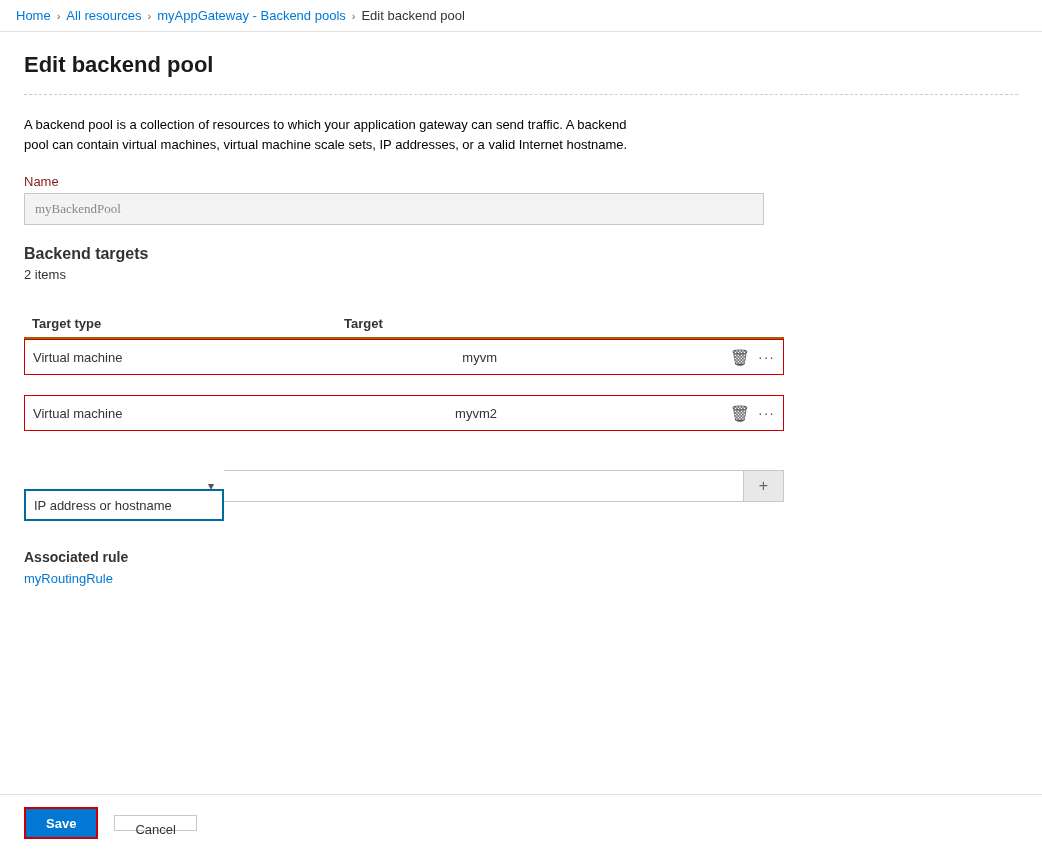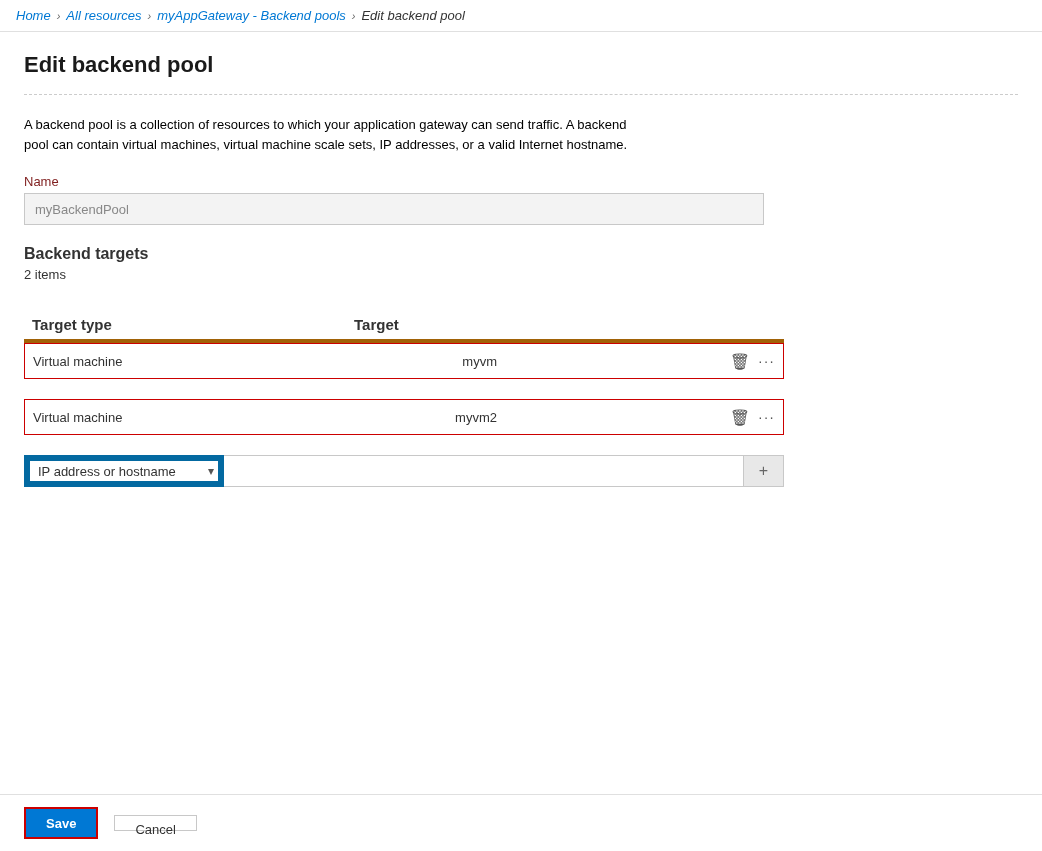--- a/index.html
+++ b/index.html
@@ -18,21 +18,20 @@
       flex-direction: column;
     }
     .breadcrumb-bar {
       padding: 8px 16px;
       background: #fff;
       border-bottom: 1px solid #e0e0e0;
       display: flex;
       align-items: center;
       gap: 6px;
       font-size: 13px;
-      font-style: italic;
     }
     .breadcrumb-link {
       color: #0078d4;
       text-decoration: none;
       cursor: pointer;
     }
     .breadcrumb-separator {
       color: #666;
       font-size: 11px;
     }
@@ -70,20 +69,21 @@
     .name-input {
       width: 100%;
       max-width: 740px;
       padding: 6px 10px;
       border: 1px solid #c8c8c8;
       background: #f3f3f3;
       color: #888;
       font-size: 13px;
       margin-bottom: 20px;
       height: 32px;
+      font-family: Liberation Serif, serif;
     }
     .section-title {
       font-size: 14px;
       font-weight: 600;
       margin-bottom: 6px;
     }
     .toggle-container {
       display: flex;
       align-items: center;
       margin-bottom: 22px;
@@ -124,25 +124,24 @@
       margin-bottom: 4px;
     }
     .items-count {
       font-size: 13px;
       color: #333;
       margin-bottom: 28px;
     }
     .table-header {
       display: flex;
       padding: 6px 0;
-      border-bottom: 4px solid #a16207;
-      font-weight: 600;
-      font-size: 15px;
+      border-bottom: 2px solid #a16207;
+      font-weight: 600;
+      font-size: 13px;
       max-width: 760px;
-      gap: 10px;
     }
     .col-type { width: 320px; padding-left: 8px; }
     .col-target { width: 200px; }
     .table-row {
       display: flex;
       align-items: center;
       border: 1.5px solid #c00;
       margin-bottom: 20px;
       max-width: 760px;
       height: 36px;
@@ -181,28 +180,29 @@
     .new-entry-row {
       display: flex;
       align-items: center;
       max-width: 760px;
       margin-top: 4px;
       gap: 0;
     }
     .dropdown-select {
       width: 200px;
       height: 32px;
-      border: 6px solid #0369a1;
+      border: 2px solid #0369a1;
       background: #fff;
       font-size: 13px;
       padding: 0 8px;
       color: #333;
       appearance: none;
       -webkit-appearance: none;
       cursor: pointer;
+      margin-top: 38px;
     }
     .dropdown-wrapper {
       position: relative;
       width: 200px;
     }
     .dropdown-arrow {
       position: absolute;
       right: 10px;
       top: 50%;
       transform: translateY(-50%);
@@ -336,19 +336,23 @@
           </select>
           <span class="dropdown-arrow">▾</span>
         </div>
         <input class="target-input" type="text" value="" style="">
         <button class="add-btn">
           <span style="font-size:16px; color:#666;">+</span>
         </button>
       </div>
     </div>
 
+    <div class="associated-rule-section">
+      <div class="associated-rule-title">Associated rule</div>
+      <a class="rule-link">myRoutingRule</a>
+    </div>
   </div>
 
   <div class="footer-bar">
     <button class="save-btn">Save</button>
     <button class="cancel-btn">Cancel</button>
   </div>
 </div>
 
 </body></html>

